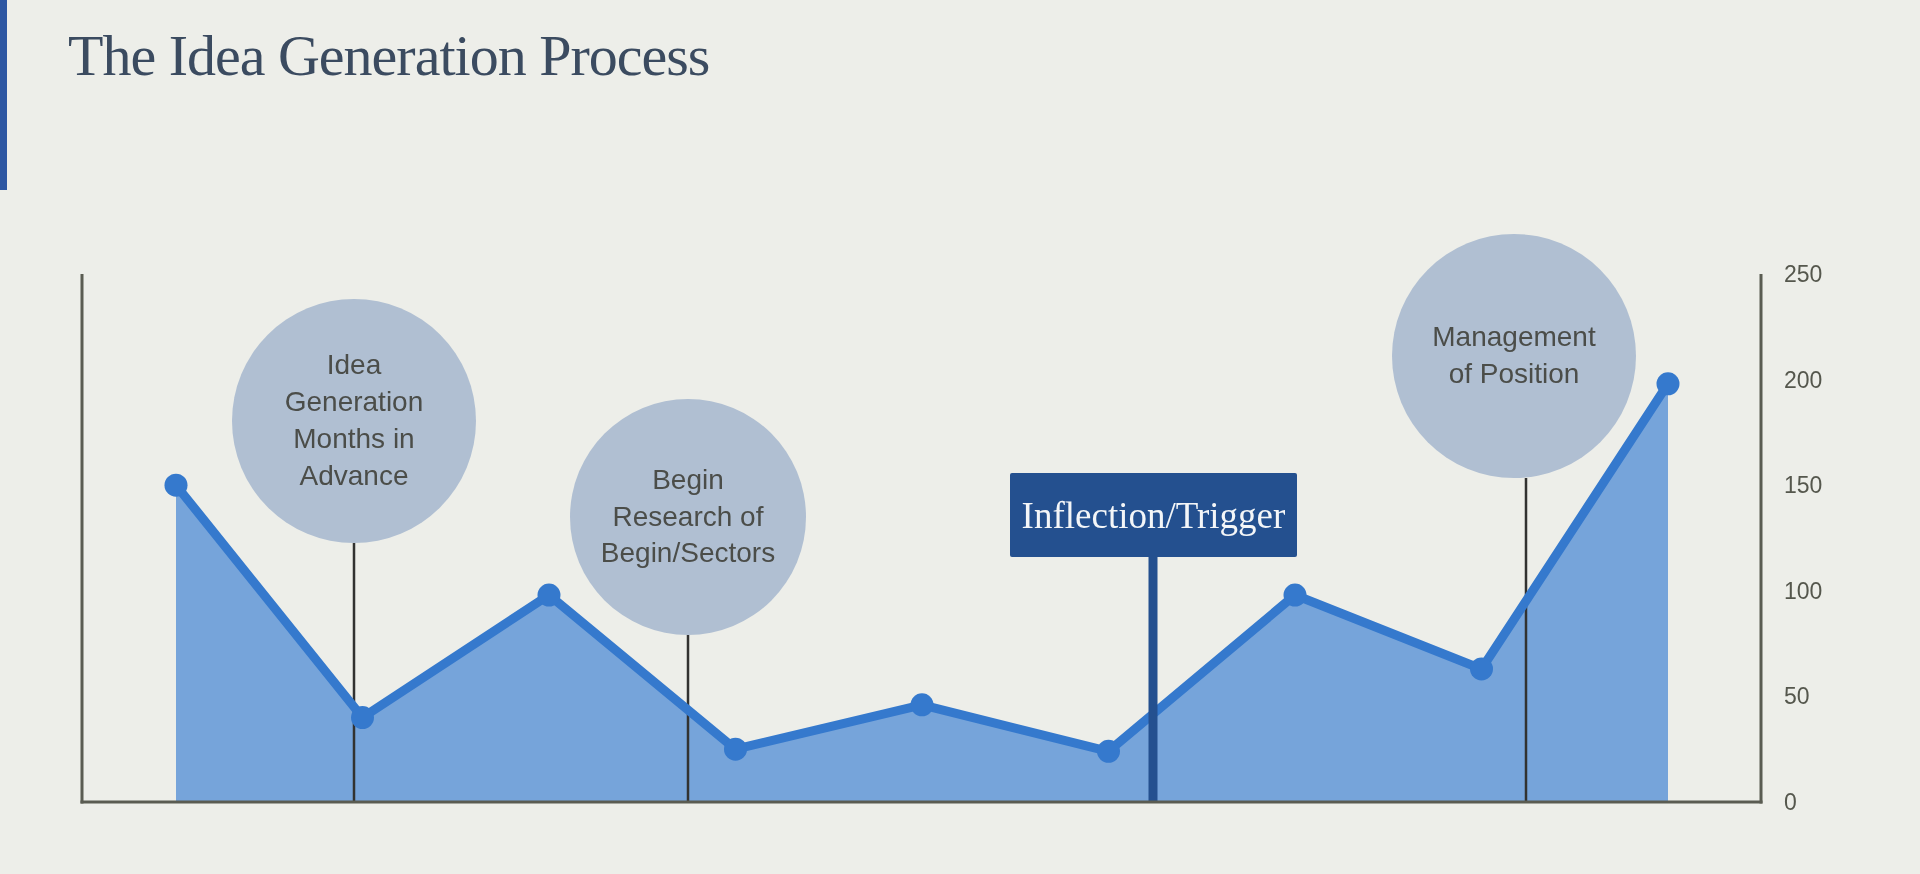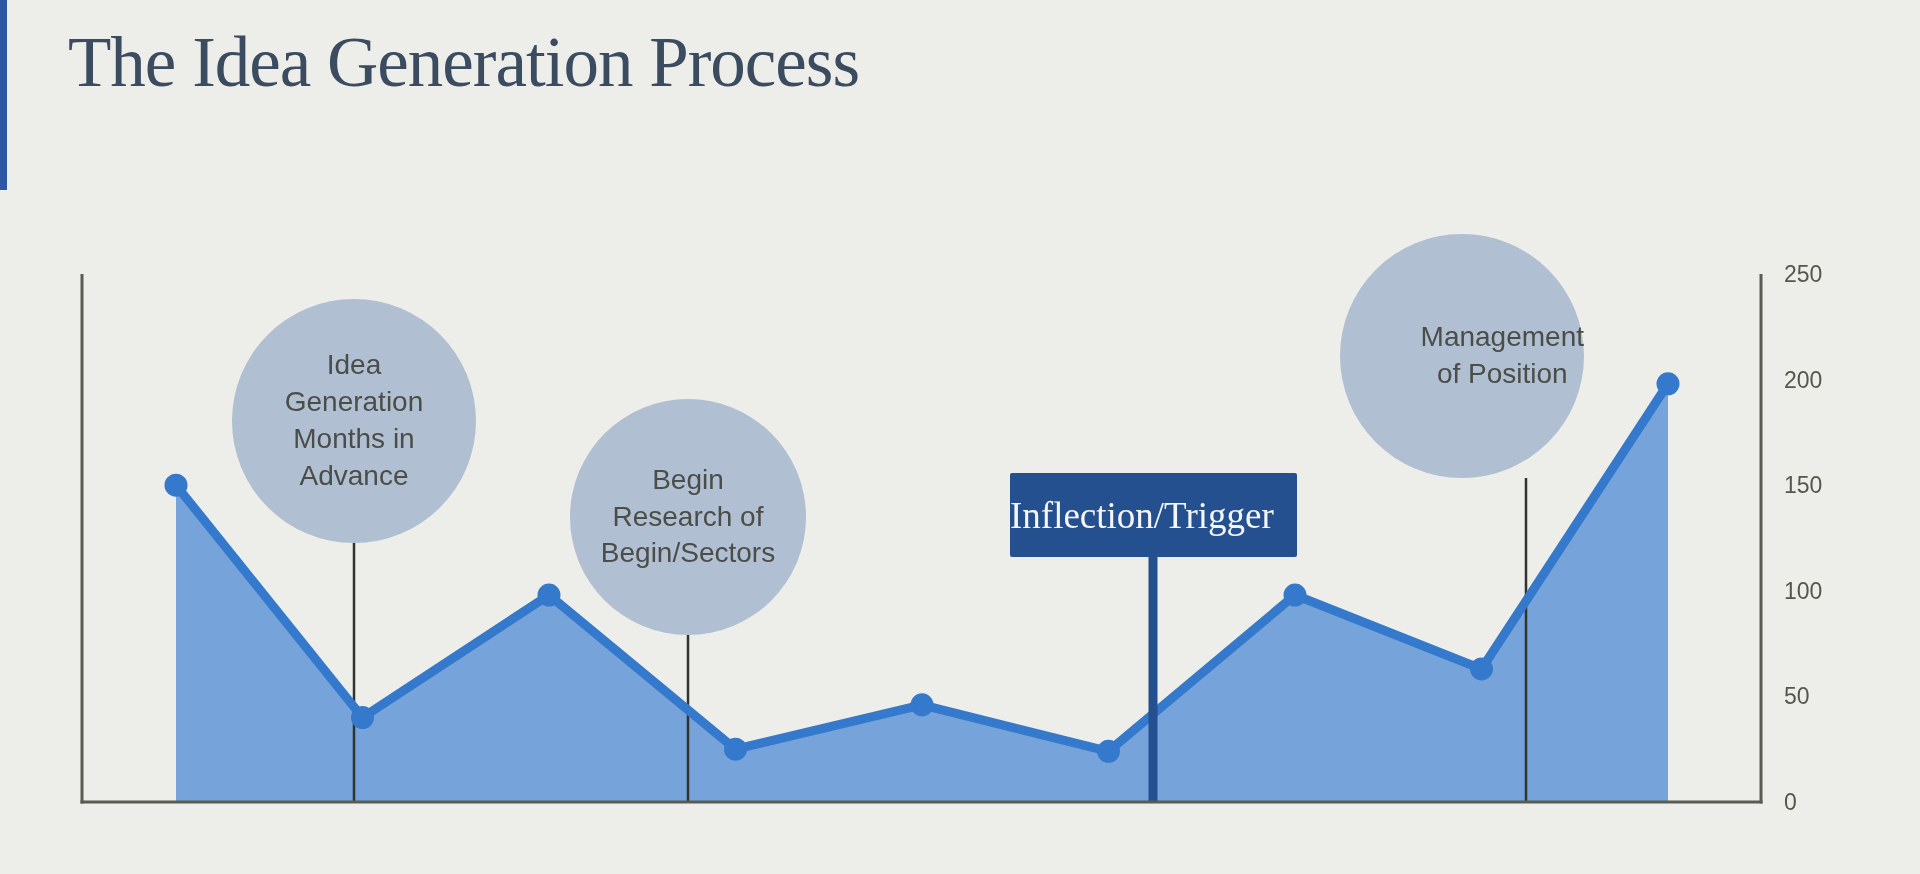--- a/index.html
+++ b/index.html
@@ -14,43 +14,43 @@
     position:relative; width:1920px; height:874px; overflow:hidden;
     background:var(--background);
   }
   .accent-bar{
     position:absolute; left:0; top:0; width:7px; height:190px;
     background:var(--accent_bar);
   }
   .page-title{
     position:absolute; left:68px; top:22px; margin:0;
     font-family:"Liberation Serif","DejaVu Serif",serif;
-    font-weight:normal; font-size:71px; letter-spacing:-1px;
+    font-weight:normal; font-size:58px; letter-spacing:-1px;
     color:var(--title_text); white-space:nowrap;
   }
   .ann-circle{
     position:absolute; border-radius:50%;
     background:var(--annotation_circle_fill);
     display:flex; align-items:center; justify-content:center;
     text-align:center; z-index:1;
   }
   .ann-circle .ann-label{
     white-space:pre-line; color:var(--annotation_text);
     font-size:28px; line-height:1.32; font-weight:500;
   }
   .circle-1{ left:232px; top:299px; width:244px; height:244px; }
   .circle-2{ left:570px; top:399px; width:236px; height:236px; }
-  .circle-3{ left:1340px; top:234px; width:244px; height:244px;justify-content:flex-end; }
+  .circle-3{ left:1392px; top:234px; width:244px; height:244px; }
   #chart-svg{
     position:absolute; left:0; top:0; width:1920px; height:874px; z-index:2;
   }
   .trigger-box{
     position:absolute; left:1010px; top:473px; width:287px; height:84px;
     background:var(--trigger_box_fill); z-index:3; border-radius:2px;
-    display:flex; align-items:center; justify-content:flex-start;
+    display:flex; align-items:center; justify-content:center;
   }
   .trigger-box .trigger-label{
     font-family:"Liberation Serif","DejaVu Serif",serif;
     font-size:37px; color:var(--trigger_box_text); white-space:nowrap;
   }
 </style>
 </head>
 <body>
 
 <div class="slide">

